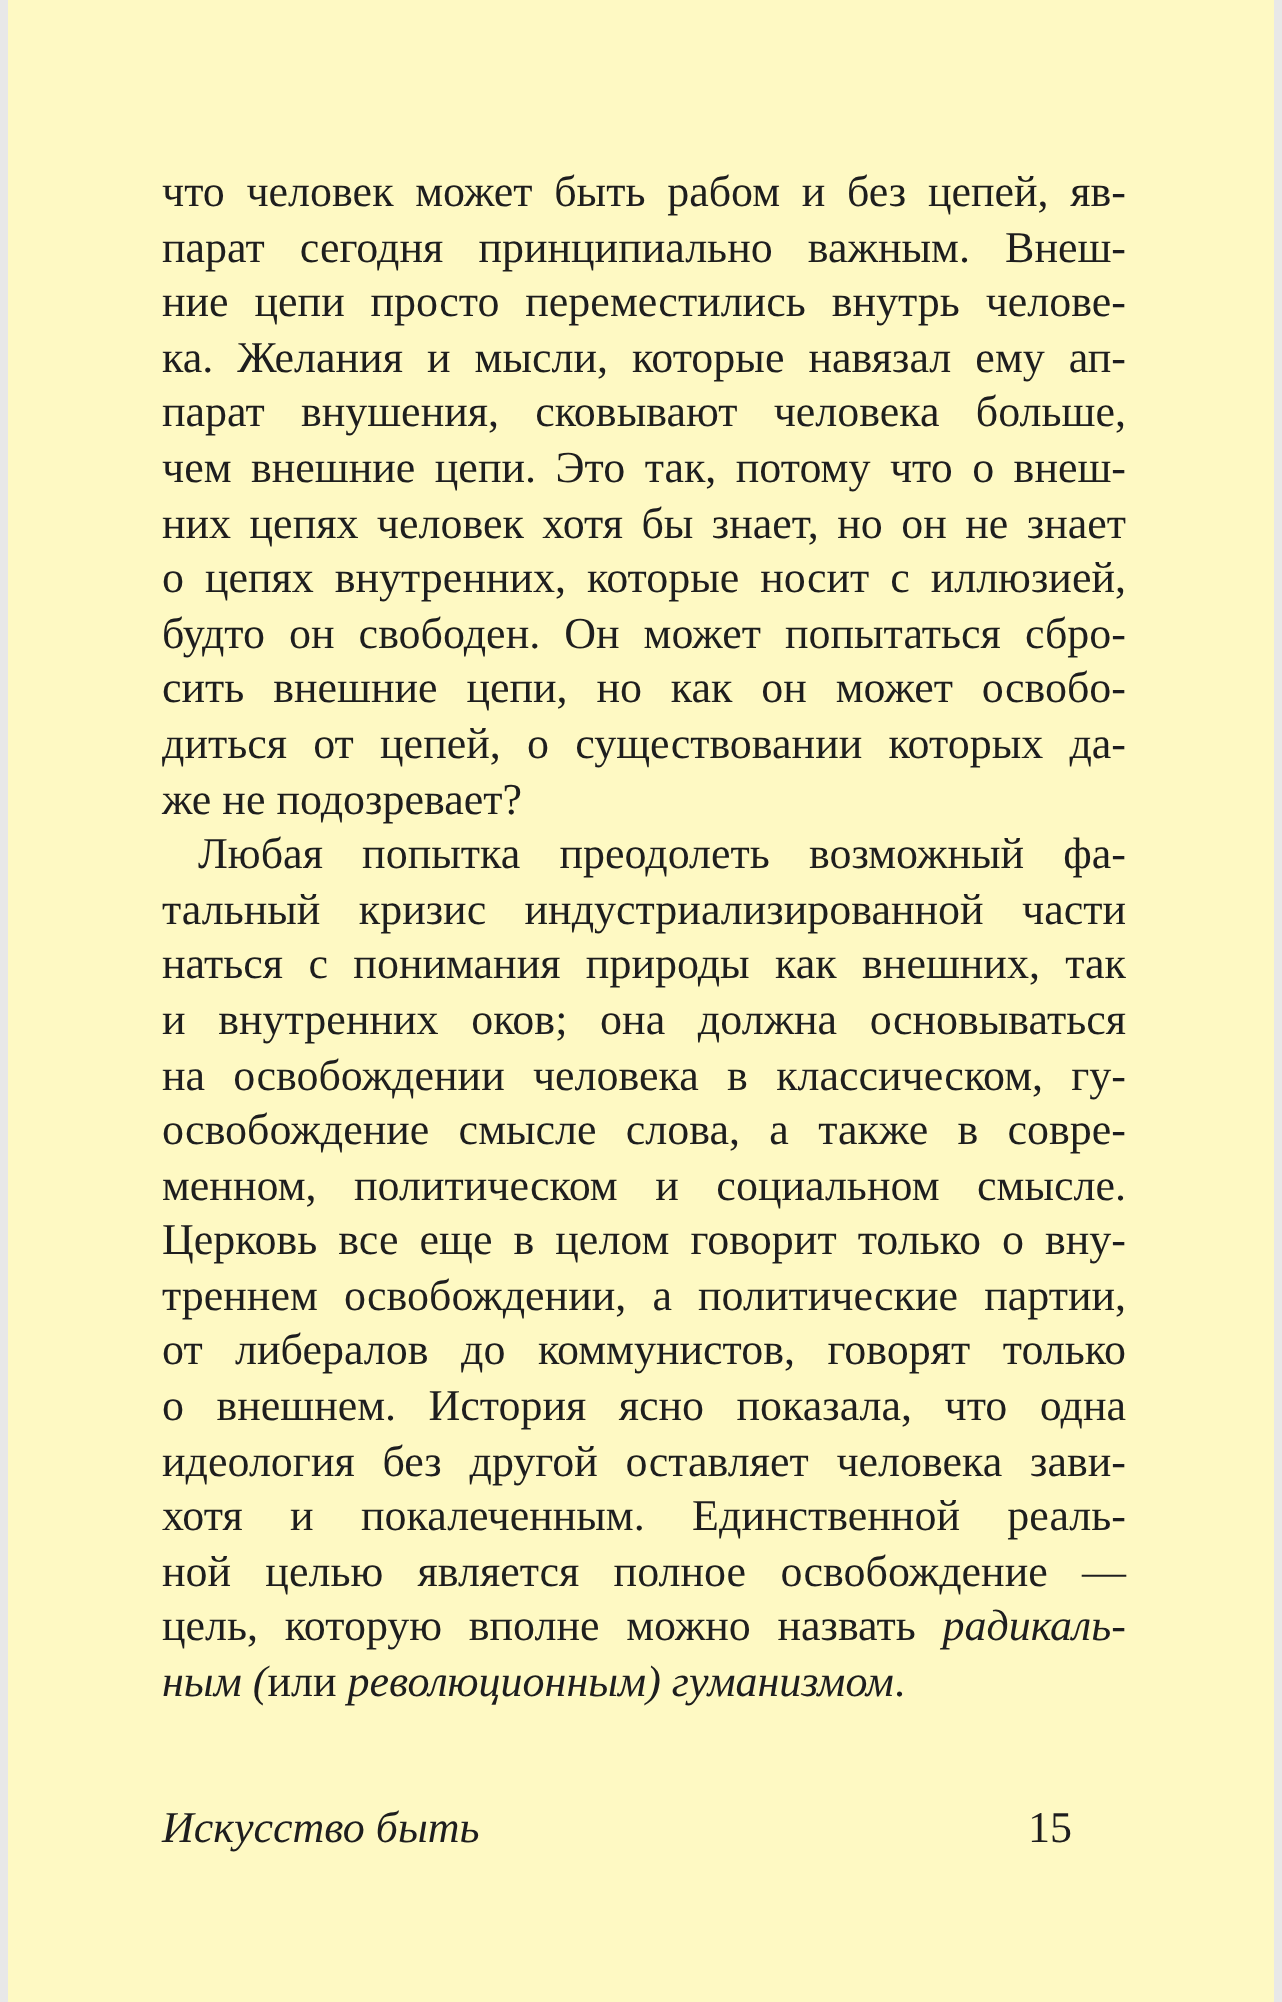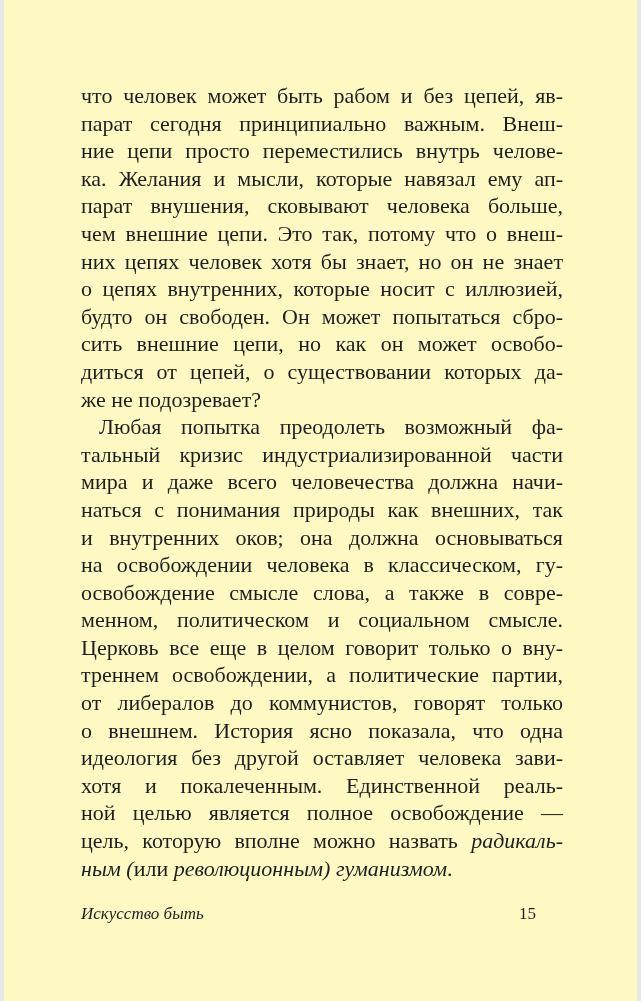--- a/index.html
+++ b/index.html
@@ -40,21 +40,21 @@
   .it {
     font-style: italic;
     margin-top: 28px;
   }
   .footer {
     position: absolute;
     left: 77px;
     right: 101px;
     top: 900px;
     height: 28px;
-    font-size: 17px;
+    font-size: 22px;
     line-height: 28px;
   }
   .running-title {
     position: absolute;
     left: 0;
     top: 0;
     font-style: italic;
   }
   .page-number {
     position: absolute;
@@ -74,21 +74,20 @@
       <div class="line"><span>парат внушения, сковывают человека больше,</span></div>
       <div class="line"><span>чем внешние цепи. Это так, потому что о внеш-</span></div>
       <div class="line"><span>них цепях человек хотя бы знает, но он не знает</span></div>
       <div class="line"><span>о цепях внутренних, которые носит с иллюзией,</span></div>
       <div class="line"><span>будто он свободен. Он может попытаться сбро-</span></div>
       <div class="line"><span>сить внешние цепи, но как он может освобо-</span></div>
       <div class="line"><span>диться от цепей, о существовании которых да-</span></div>
       <div class="line last"><span>же не подозревает?</span></div>
       <div class="line indent"><span>Любая попытка преодолеть возможный фа-</span></div>
       <div class="line"><span>тальный кризис индустриализированной части</span></div>
-      <div class="line"><span>мира и даже всего человечества должна начи-</span></div>
       <div class="line"><span>наться с понимания природы как внешних, так</span></div>
       <div class="line"><span>и внутренних оков; она должна основываться</span></div>
       <div class="line"><span>на освобождении человека в классическом, гу-</span></div>
       <div class="line"><span>освобождение смысле слова, а также в совре-</span></div>
       <div class="line"><span>менном, политическом и социальном смысле.</span></div>
       <div class="line"><span>Церковь все еще в целом говорит только о вну-</span></div>
       <div class="line"><span>треннем освобождении, а политические партии,</span></div>
       <div class="line"><span>от либералов до коммунистов, говорят только</span></div>
       <div class="line"><span>о внешнем. История ясно показала, что одна</span></div>
       <div class="line"><span>идеология без другой оставляет человека зави-</span></div>

